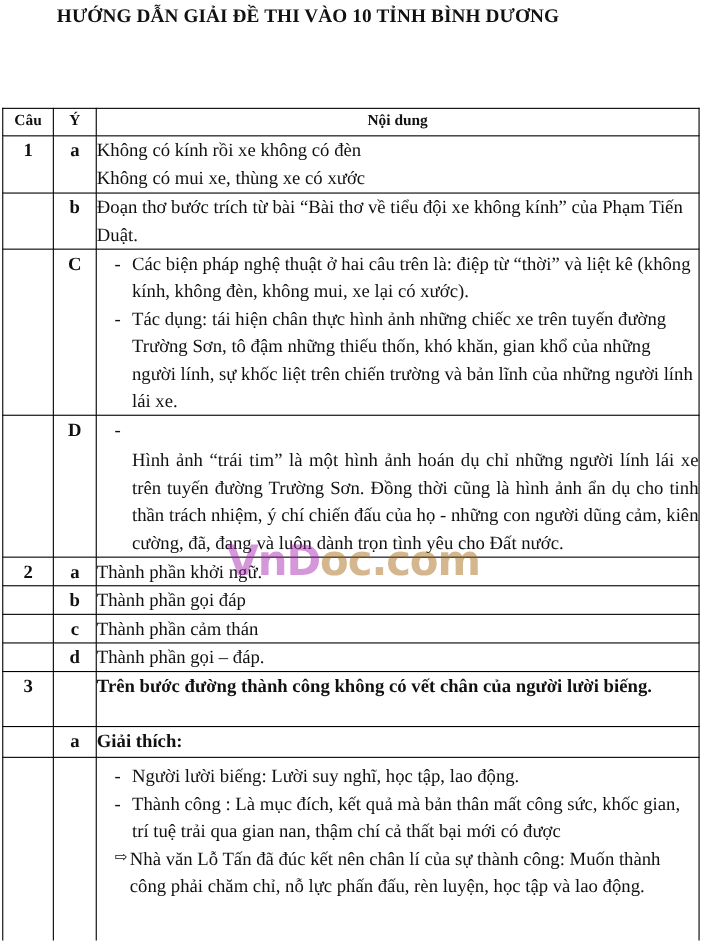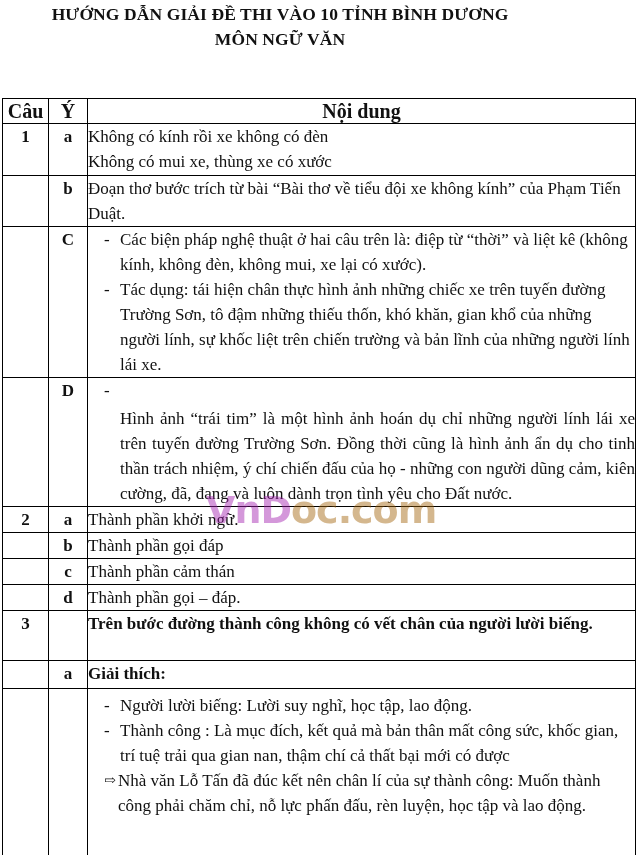--- a/index.html
+++ b/index.html
@@ -15,21 +15,21 @@
     position: absolute; left: 2px; top: 98px; width: 633px;
     border-collapse: collapse; table-layout: fixed;
     font-size: 17px;
   }
   table.answer td, table.answer th {
     border: 1.5px solid #000; vertical-align: top; padding: 0;
   }
   col.c1 { width: 46px; }
   col.c2 { width: 39px; }
   col.c3 { width: 548px; }
-  th { font-weight: bold; font-size: 20px; height: 24px; line-height: 24px; text-align: center; }
+  th { font-weight: bold; font-size: 14px; height: 24px; line-height: 24px; text-align: center; }
   td.cau, td.y { text-align: center; font-weight: bold; line-height: 25px; padding-top: 1px; }
   td.content { padding: 1px 6px 0 7px; line-height: 25px; }
   .it { }
   .b { font-weight: bold; }
   .justify { text-align: justify; margin-top: 28px; }
   .bullet { display: flex; }
   .bullet .mark { width: 32px; flex: 0 0 32px; text-align: left; padding-left: 16px; box-sizing: border-box; }
   .bullet .arrow { width: 30px; flex: 0 0 30px; padding-left: 16px; box-sizing: border-box; font-size: 14px; }
   .bullet .txt { flex: 1; }
   .watermark {
@@ -37,21 +37,20 @@
     font-weight: bold; font-size: 38px; letter-spacing: -1px; opacity: 0.45; pointer-events: none;
   }
   .wm-a { color: #a21caf; }
   .wm-b { color: #a16207; margin-top: 17px; }
 </style>
 </head>
 <body>
 
 <div class="title-block">
   <div class="title-line">HƯỚNG DẪN GIẢI ĐỀ THI VÀO 10 TỈNH BÌNH DƯƠNG</div>
-  <div class="title-line">MÔN NGỮ VĂN</div>
 </div>
 
 <table class="answer">
   <colgroup>
       <col class="c1">
       <col class="c2">
       <col class="c3">
     </colgroup>
   <thead>
     <tr>

